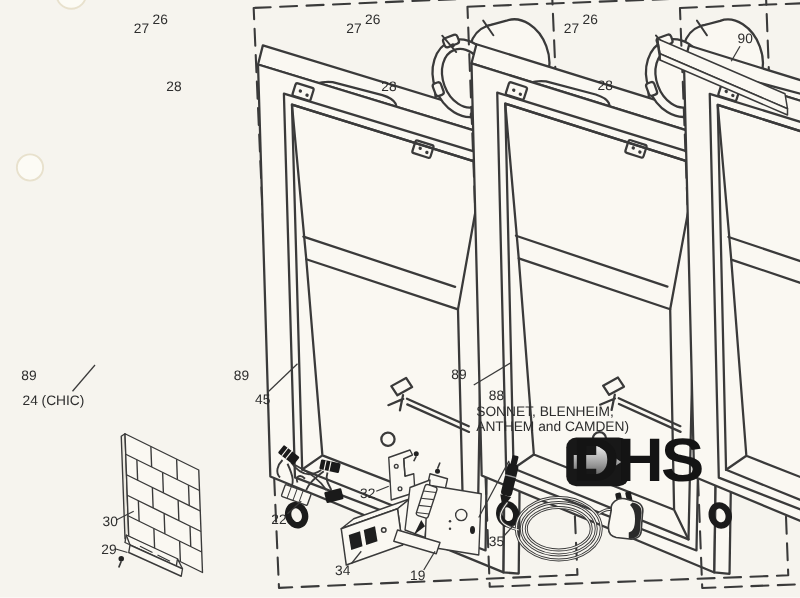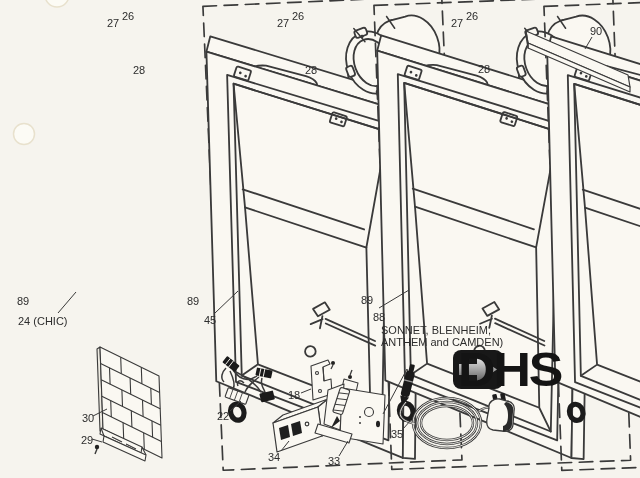--- a/index.html
+++ b/index.html
@@ -259,31 +259,31 @@
 <span class="lbl" style="left:277px;top:17px">27</span>
 <span class="lbl" style="left:292px;top:10px">26</span>
 <span class="lbl" style="left:305px;top:64px">28</span>
 <span class="lbl" style="left:187px;top:295px">89</span>
 <span class="lbl" style="left:204px;top:314px">45</span>
 
 <span class="lbl" style="left:451px;top:17px">27</span>
 <span class="lbl" style="left:466px;top:10px">26</span>
 <span class="lbl" style="left:478px;top:63px">28</span>
 <span class="lbl" style="left:361px;top:294px">89</span>
-<span class="lbl" style="left:373px;top:311px">88</span>
+<span class="lbl" style="left:391px;top:311px">88</span>
 <span class="lbl" style="left:381px;top:336px">ANTHEM and CAMDEN)</span>
 <span class="lbl" style="left:381px;top:324px">SONNET, BLENHEIM,</span>
 
 <span class="lbl" style="left:590px;top:25px">90</span>
 <span class="lbl" style="left:82px;top:412px">30</span>
 <span class="lbl" style="left:81px;top:434px">29</span>
 <span class="lbl" style="left:217px;top:410px">22</span>
-<span class="lbl" style="left:288px;top:389px">18</span>
+<span class="lbl" style="left:288px;top:389px">32</span>
 <span class="lbl" style="left:268px;top:451px">34</span>
-<span class="lbl" style="left:328px;top:455px">33</span>
+<span class="lbl" style="left:328px;top:455px">19</span>
 <span class="lbl" style="left:391px;top:428px">35</span>
 
 <div class="logo">
   <svg width="52" height="41" viewBox="0 0 52 41">
     <rect x="1" y="1" width="50" height="39" rx="8" fill="#181818"></rect>
     <polygon points="7,15 25,15 25,7 45,20.5 25,34 25,26 7,26" fill="url(#arrowGrad)"></polygon>
   </svg>
   <span class="logo-text">DHS</span>
 </div>
 

